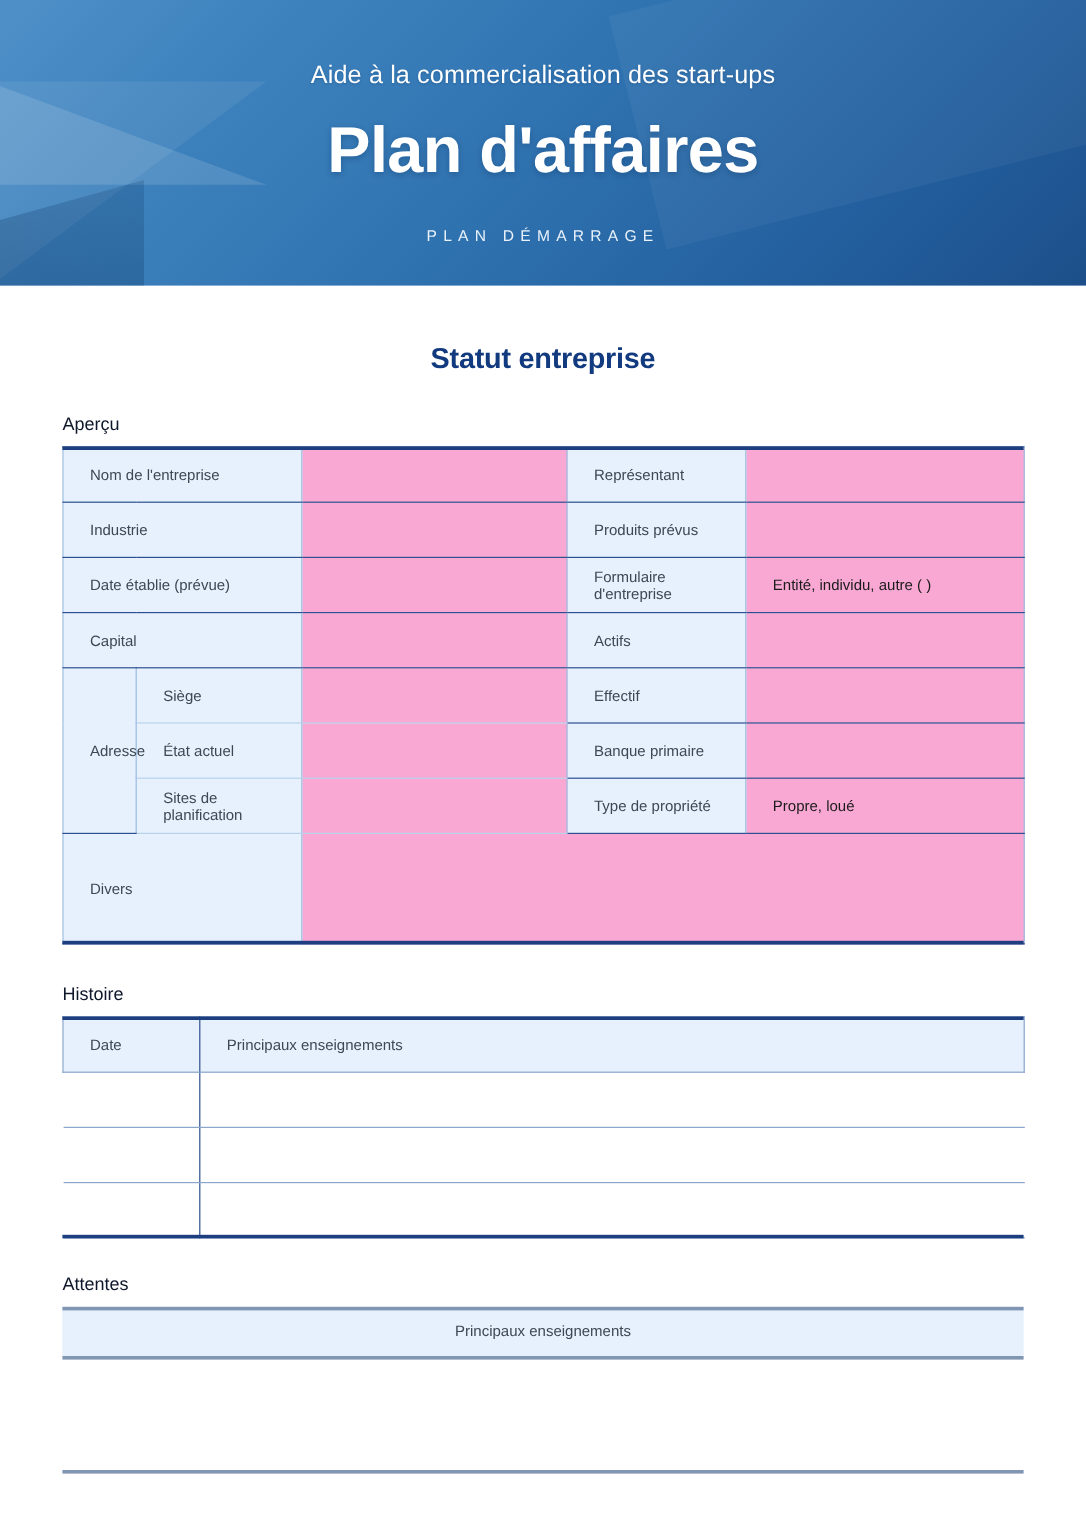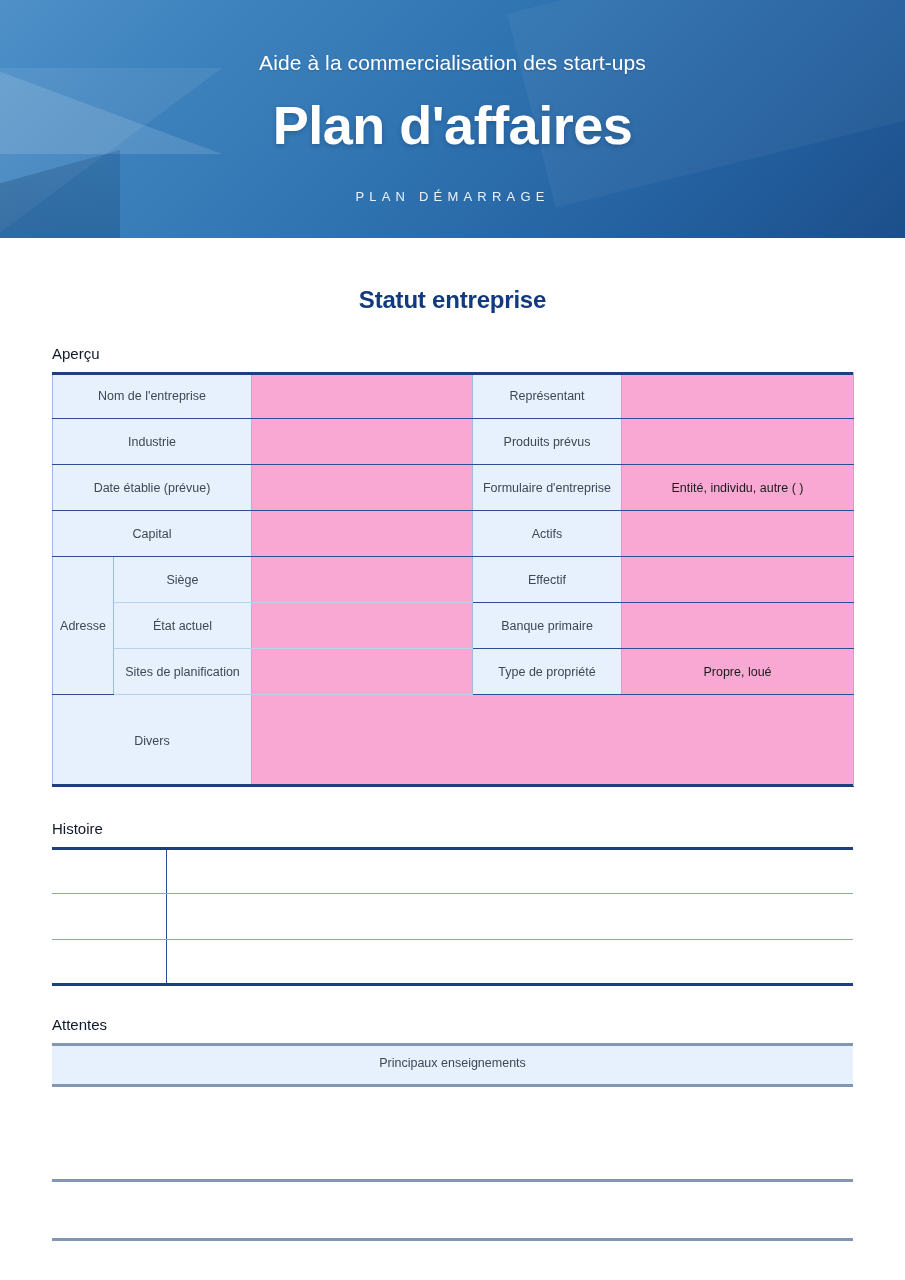--- a/index.html
+++ b/index.html
@@ -112,23 +112,23 @@
   
   table {
     border-collapse: collapse;
     width: 801px;
     table-layout: fixed;
   }
   td {
     border: 1px solid #9bbce0;
     font-size: 12.5px;
     color: #3d4853;
-    text-align:center;
+    text-align:left;
     vertical-align: middle;
-    padding: 4px 6px;
+    padding: 4px 22px;
     background:#fff;
   }
   td.lbl { background:#e7f1fd; }
   td.val { background:#f9a8d4; }
 
   
   .tbl-wrap { position:relative; width:801px; }
   .tbl-wrap::before,
   .tbl-wrap::after {
     content:""; position:absolute; left:0; right:0; height:3px;
@@ -256,20 +256,24 @@
   <div class="section-head histoire">Histoire</div>
 
   <div class="tbl-wrap">
   <table id="histoire">
     <colgroup>
           <col style="width:114px">
           <col style="width:687px">
         </colgroup>
     <tbody>
       <tr>
+        <td class="hdr divider">Date</td>
+        <td class="hdr">Principaux enseignements</td>
+      </tr>
+      <tr>
         <td class="blank left divider"></td>
         <td class="blank"></td>
       </tr>
       <tr>
         <td class="blank left divider"></td>
         <td class="blank"></td>
       </tr>
       <tr>
         <td class="blank left divider"></td>
         <td class="blank"></td>

